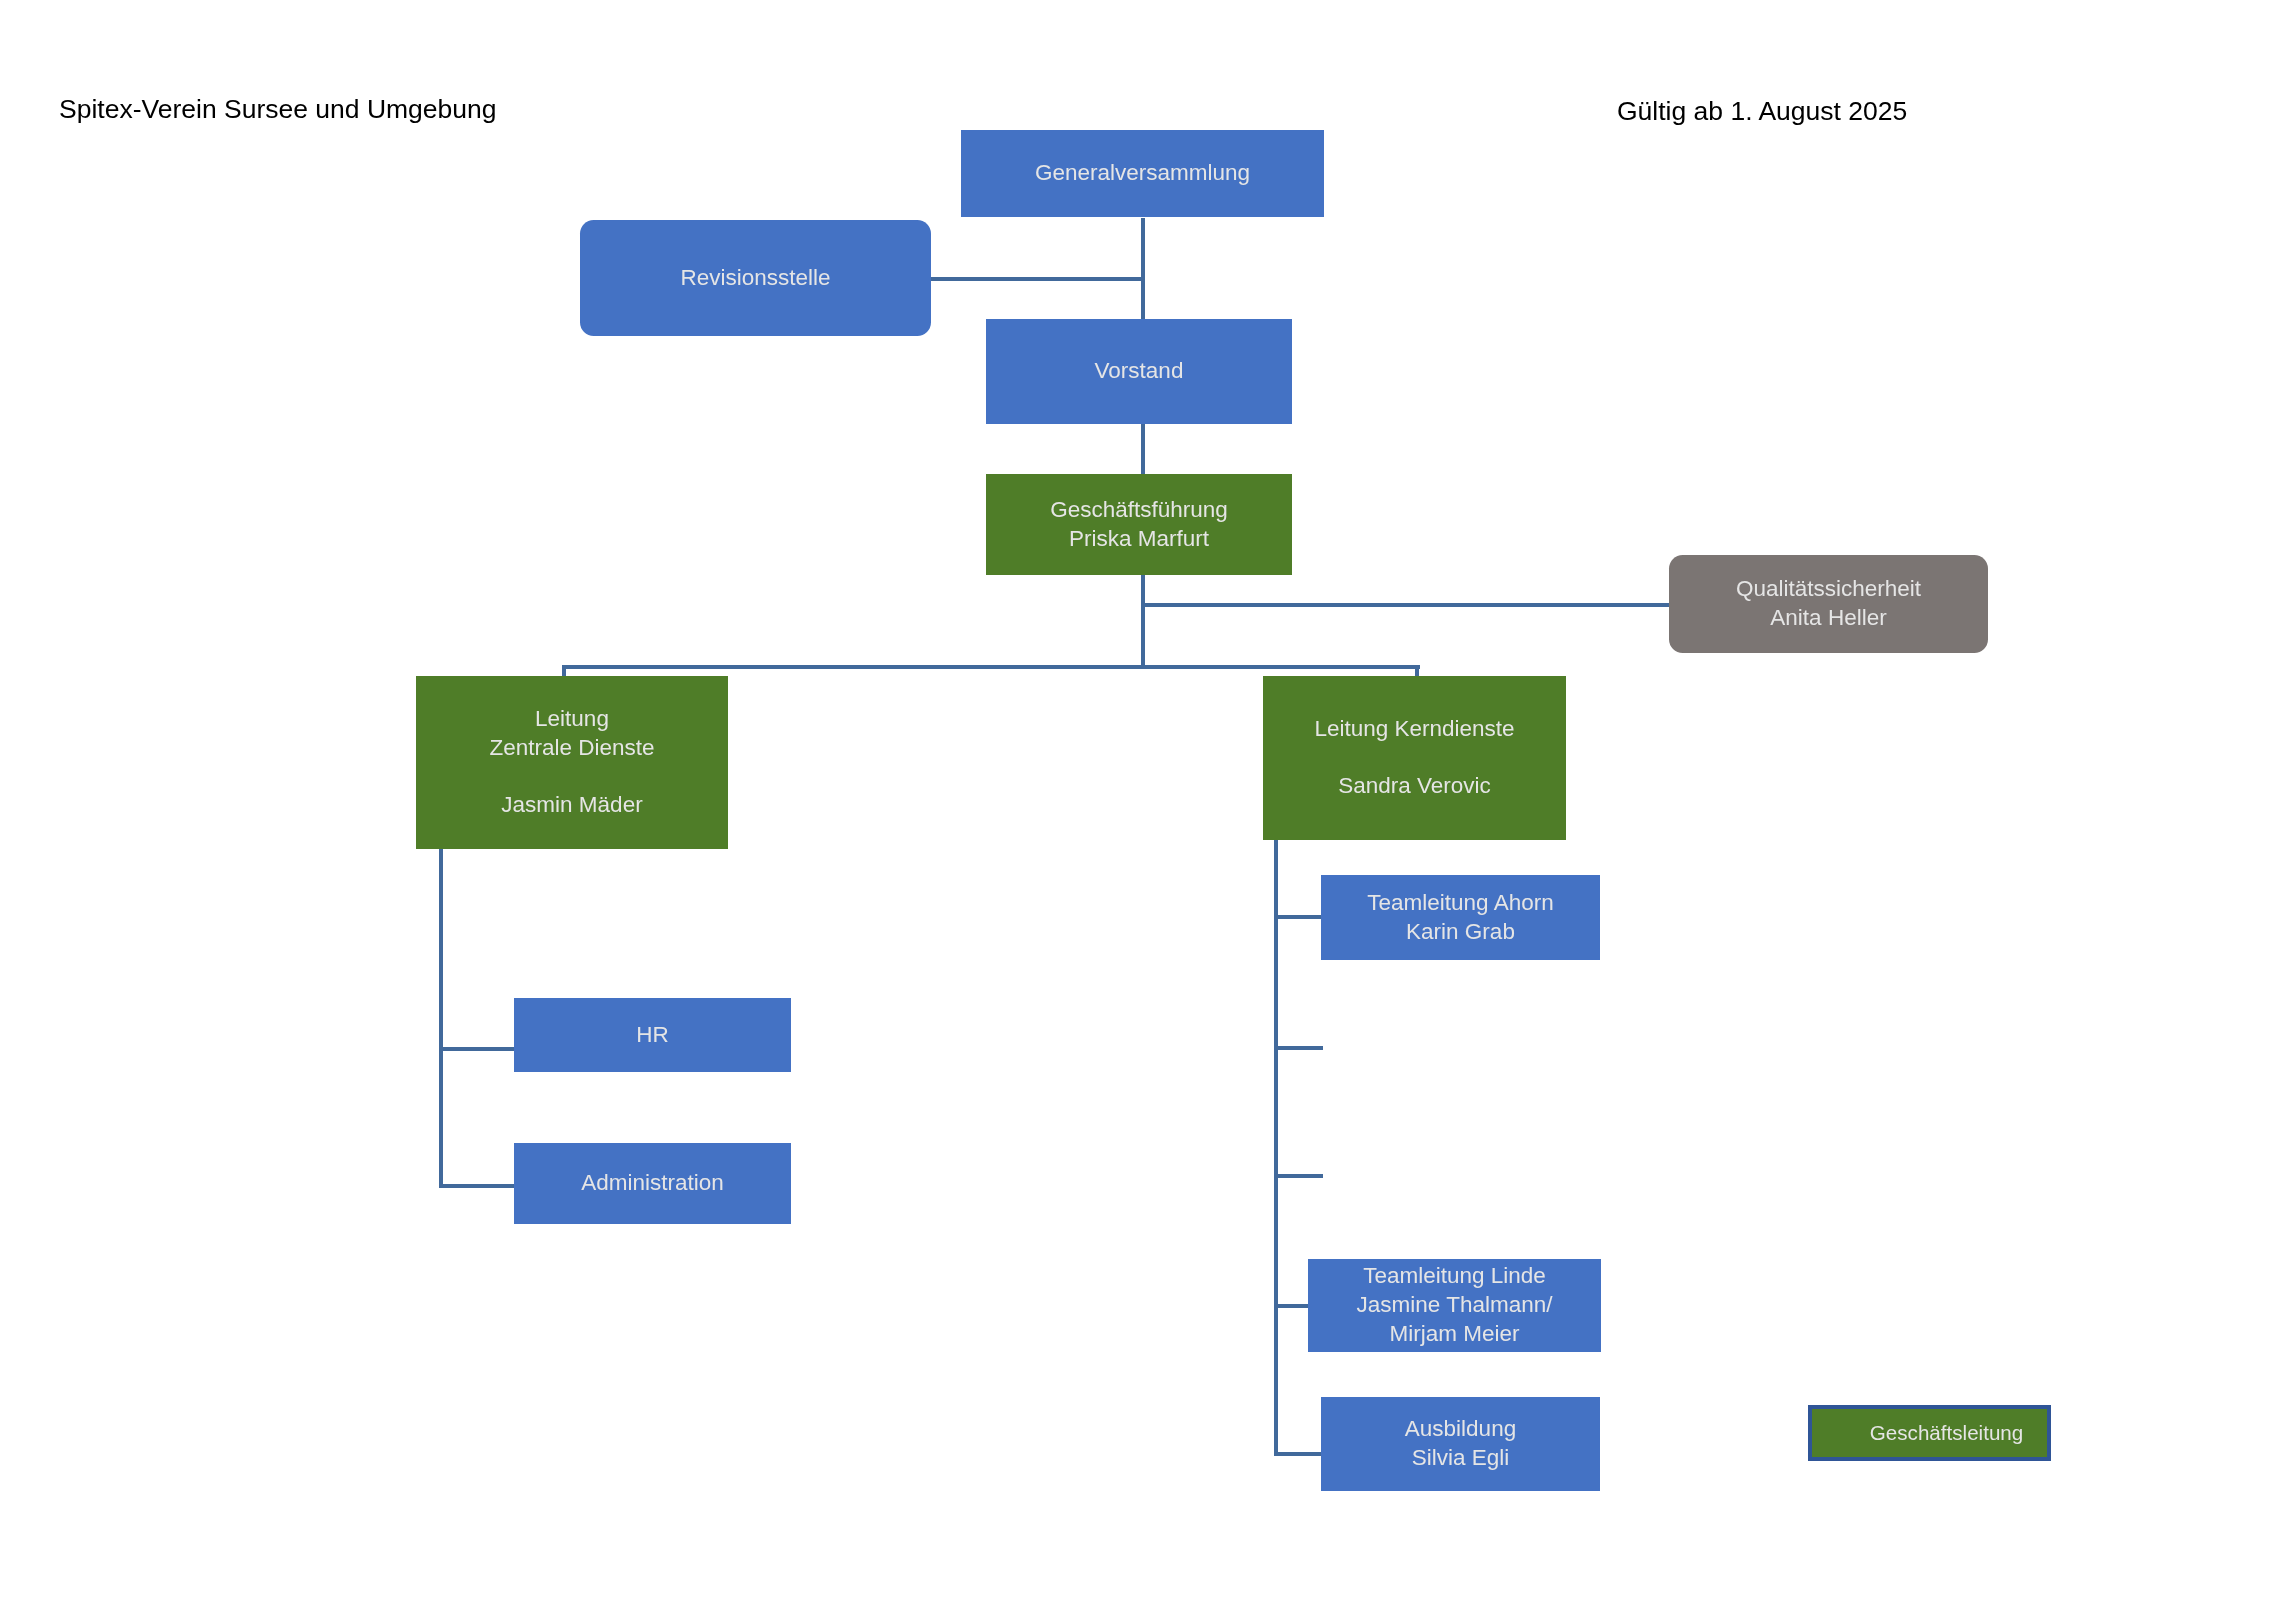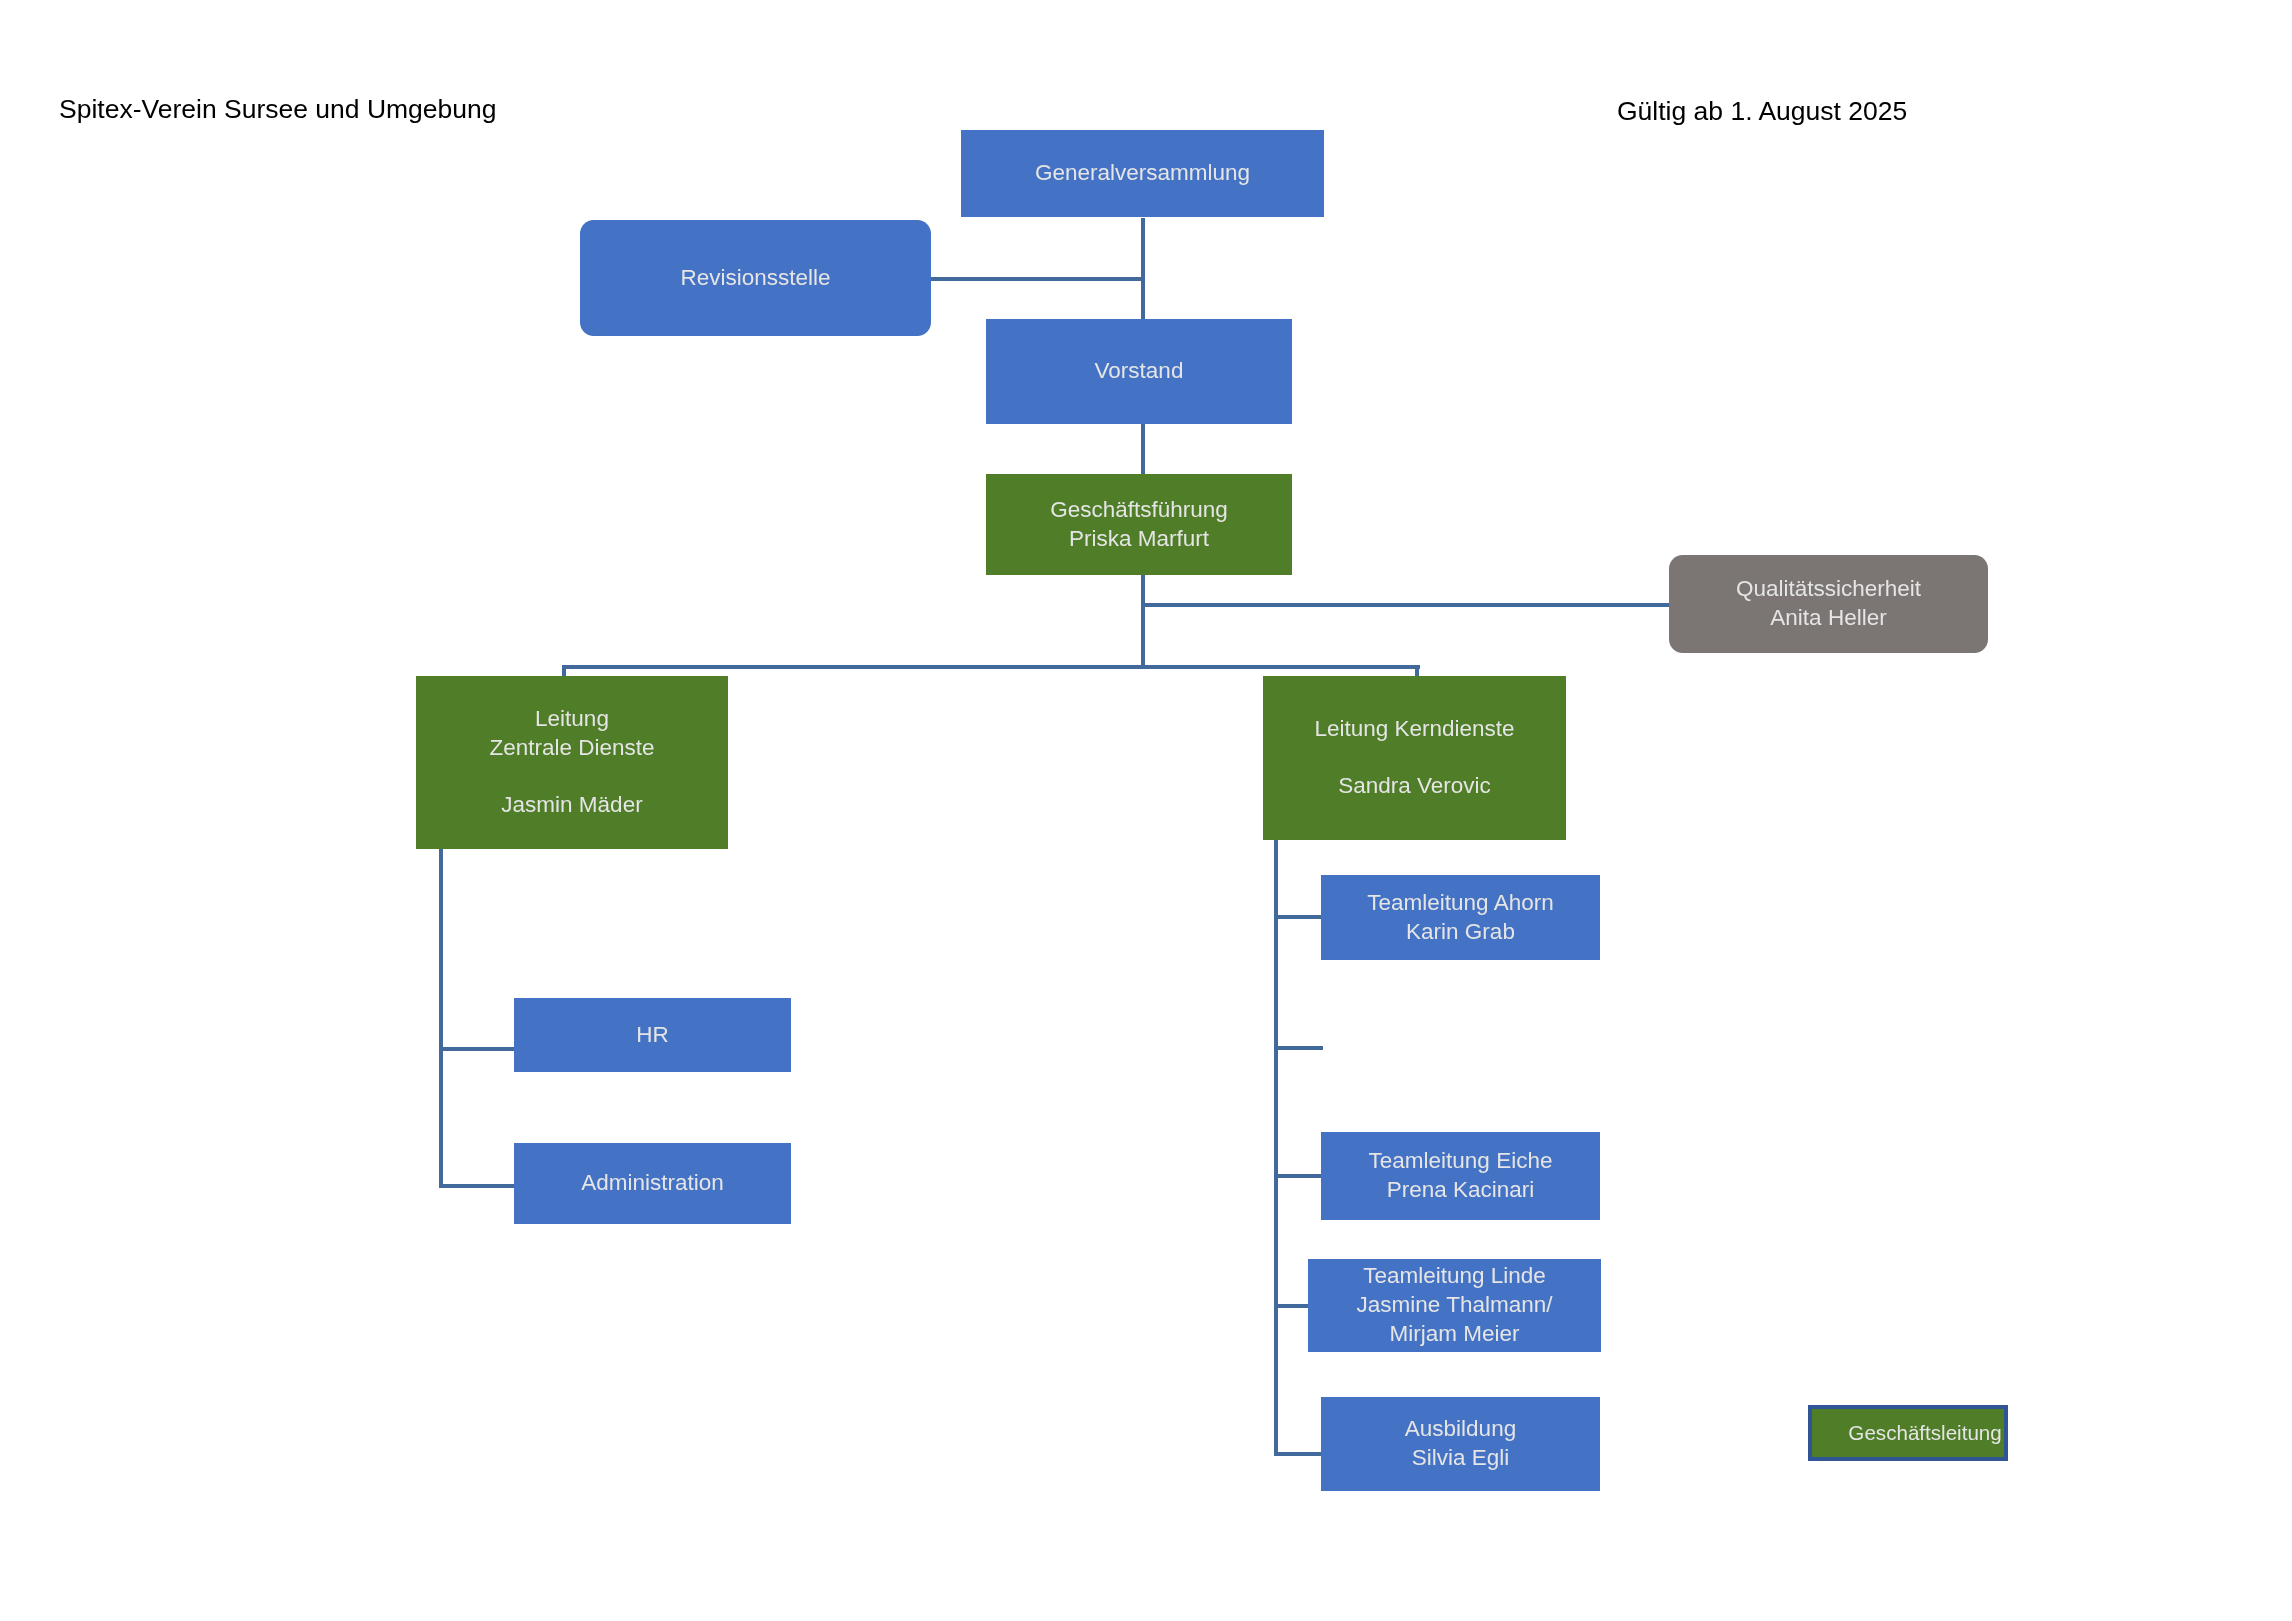--- a/index.html
+++ b/index.html
@@ -116,26 +116,24 @@
 Sandra Verovic</div>
 
   <div class="box blue" style="left:514px; top:998px; width:277px; height:74px;">HR</div>
 
   <div class="box blue" style="left:514px; top:1143px; width:277px; height:81px;">Administration</div>
 
   <div class="box blue" style="left:1321px; top:875px; width:279px; height:85px;">Teamleitung Ahorn
 Karin Grab</div>
 
 
-  <div class="box blue" style="left:1321px; top:1132px; width:279px; height:88px;">Teamleitung Eiche
-Prena Kacinari</div>
 
   <div class="box blue" style="left:1308px; top:1259px; width:293px; height:93px;">Teamleitung Linde
 Jasmine Thalmann/
 Mirjam Meier</div>
 
   <div class="box blue" style="left:1321px; top:1397px; width:279px; height:94px;">Ausbildung
 Silvia Egli</div>
 
-  <div class="box green legend-box" style="left:1808px; top:1405px; width:200px; height:56px;padding-left:40px;">Geschäftsleitung</div>
+  <div class="box green legend-box" style="left:1808px; top:1405px; width:243px; height:56px;padding-left:40px;">Geschäftsleitung</div>
 
 </div>
 
 
 </body></html>

